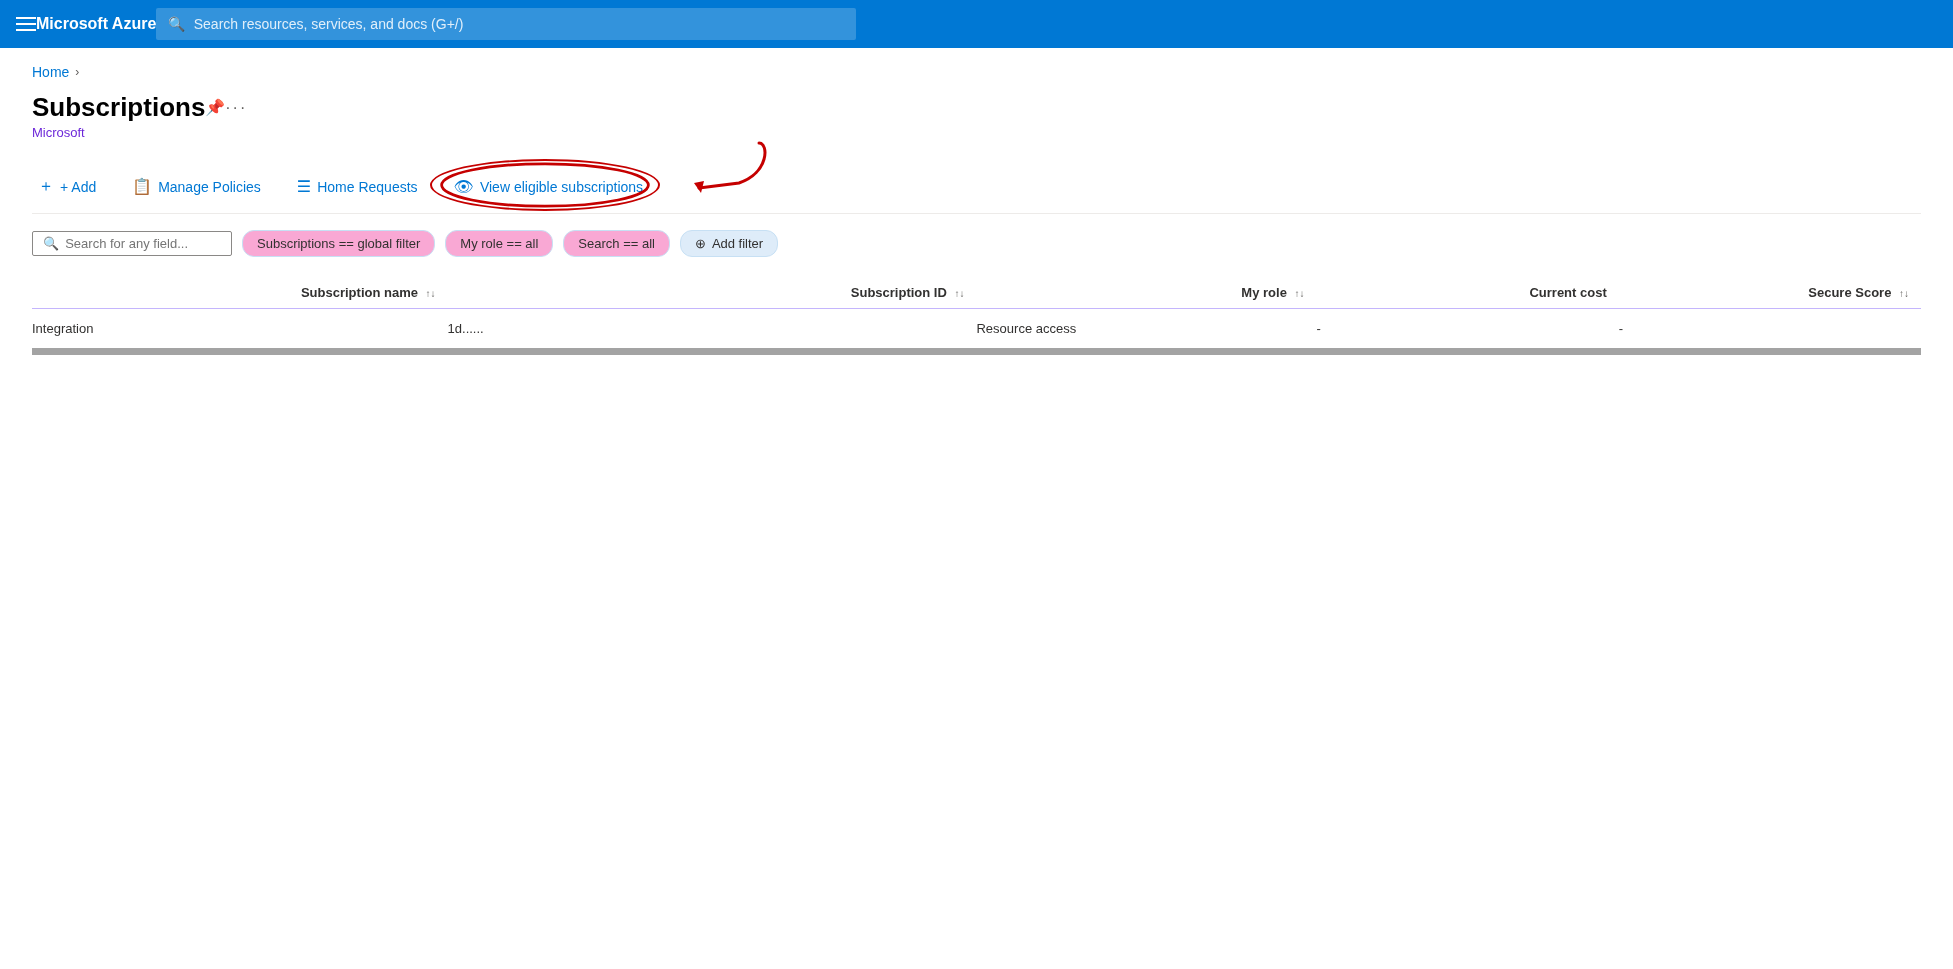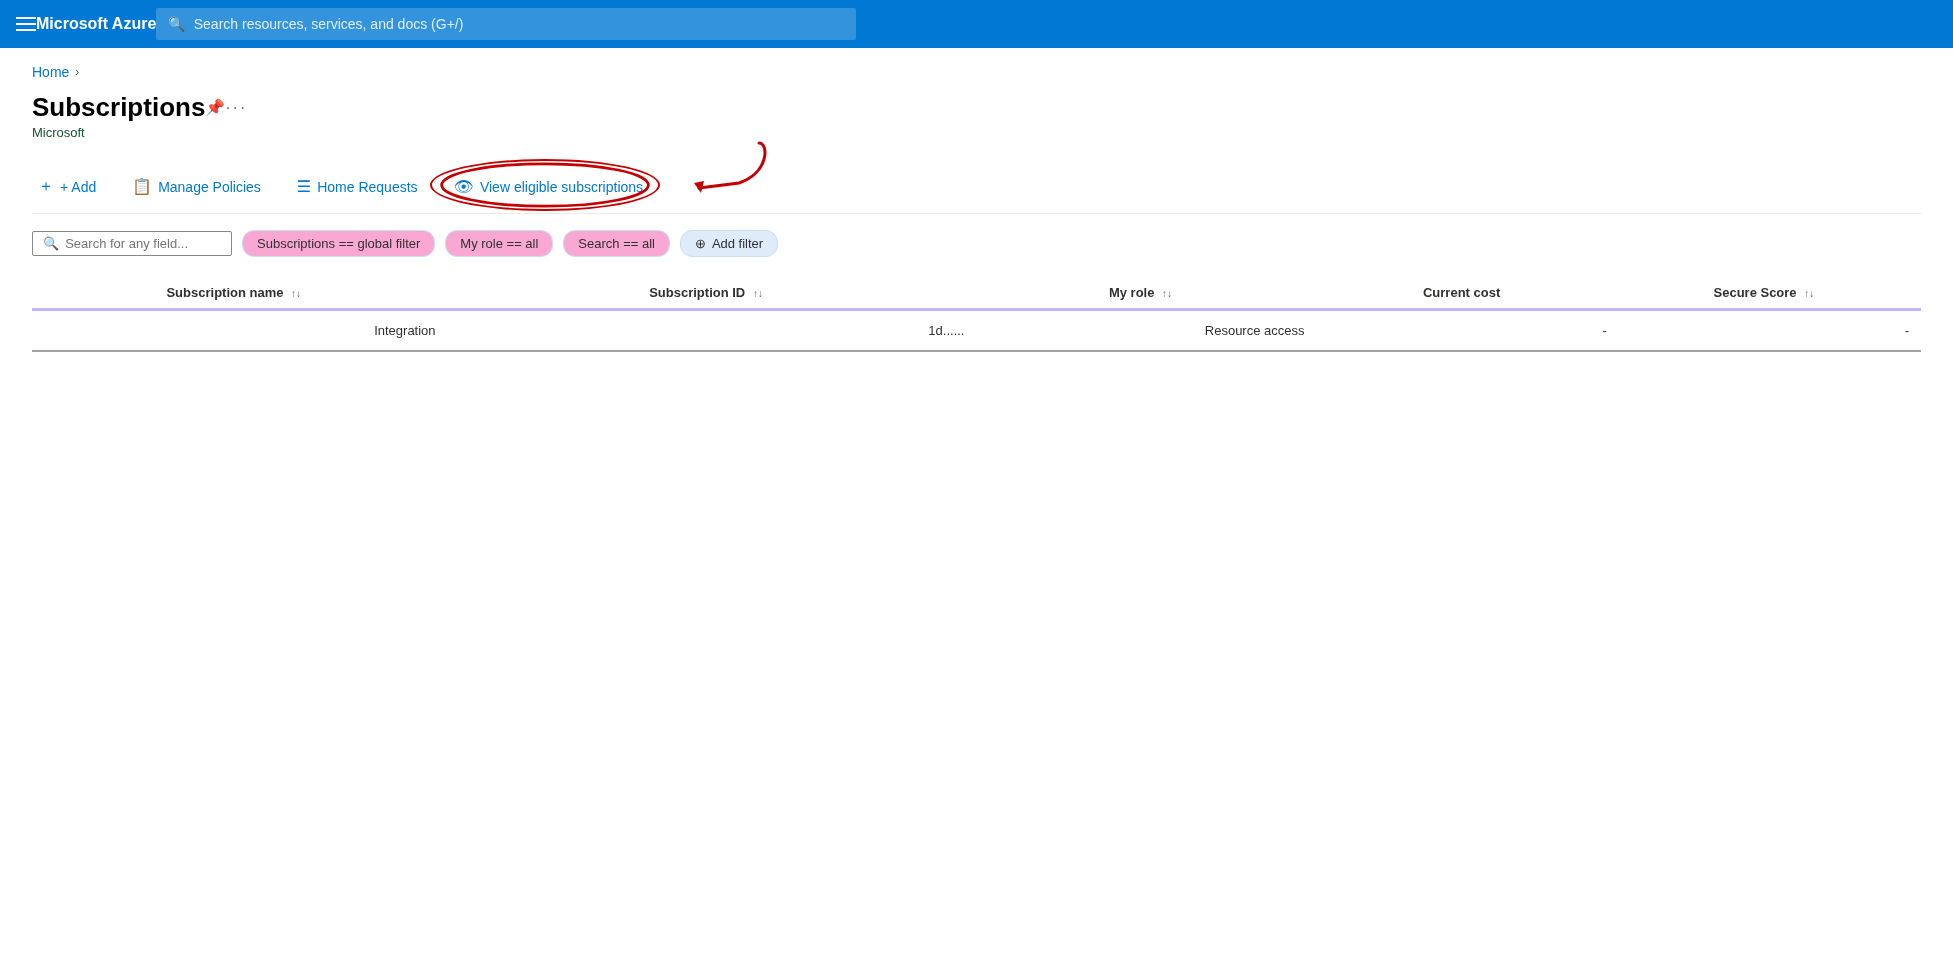--- a/index.html
+++ b/index.html
@@ -103,21 +103,21 @@
       cursor: pointer;
     }
     .more-icon {
       color: #605e5c;
       font-size: 16px;
       cursor: pointer;
       letter-spacing: 2px;
     }
     .page-subtitle {
       font-size: 13px;
-      color: #14532d;
+      color: #6d28d9;
       margin-top: 2px;
     }
 
     
     .toolbar {
       display: flex;
       align-items: center;
       gap: 24px;
       padding: 12px 0;
       border-bottom: 1px solid #edebe9;
@@ -203,33 +203,33 @@
       color: #323130;
       cursor: pointer;
     }
 
     
     .data-table {
       width: 100%;
       border-collapse: collapse;
     }
     .data-table th {
-      text-align: center;
+      text-align: right;
       font-size: 13px;
       font-weight: 600;
       color: #323130;
       padding: 8px 12px 8px 0;
-      border-bottom: 3px solid #c4b5fd;
+      border-bottom: 1px solid #c4b5fd;
     }
     .data-table td {
-      text-align: right;
+      text-align: left;
       font-size: 13px;
       color: #323130;
       padding: 12px 12px 12px 0;
-      border-bottom: 2px solid #a3a3a3;
+      border-bottom: 7px solid #a3a3a3;
     }
     .sort-icon {
       font-size: 10px;
       color: #605e5c;
       margin-left: 4px;
     }
     .col-subscription-name { width: 22%; }
     .col-subscription-id { width: 28%; }
     .col-my-role { width: 18%; }
     .col-current-cost { width: 16%; }

